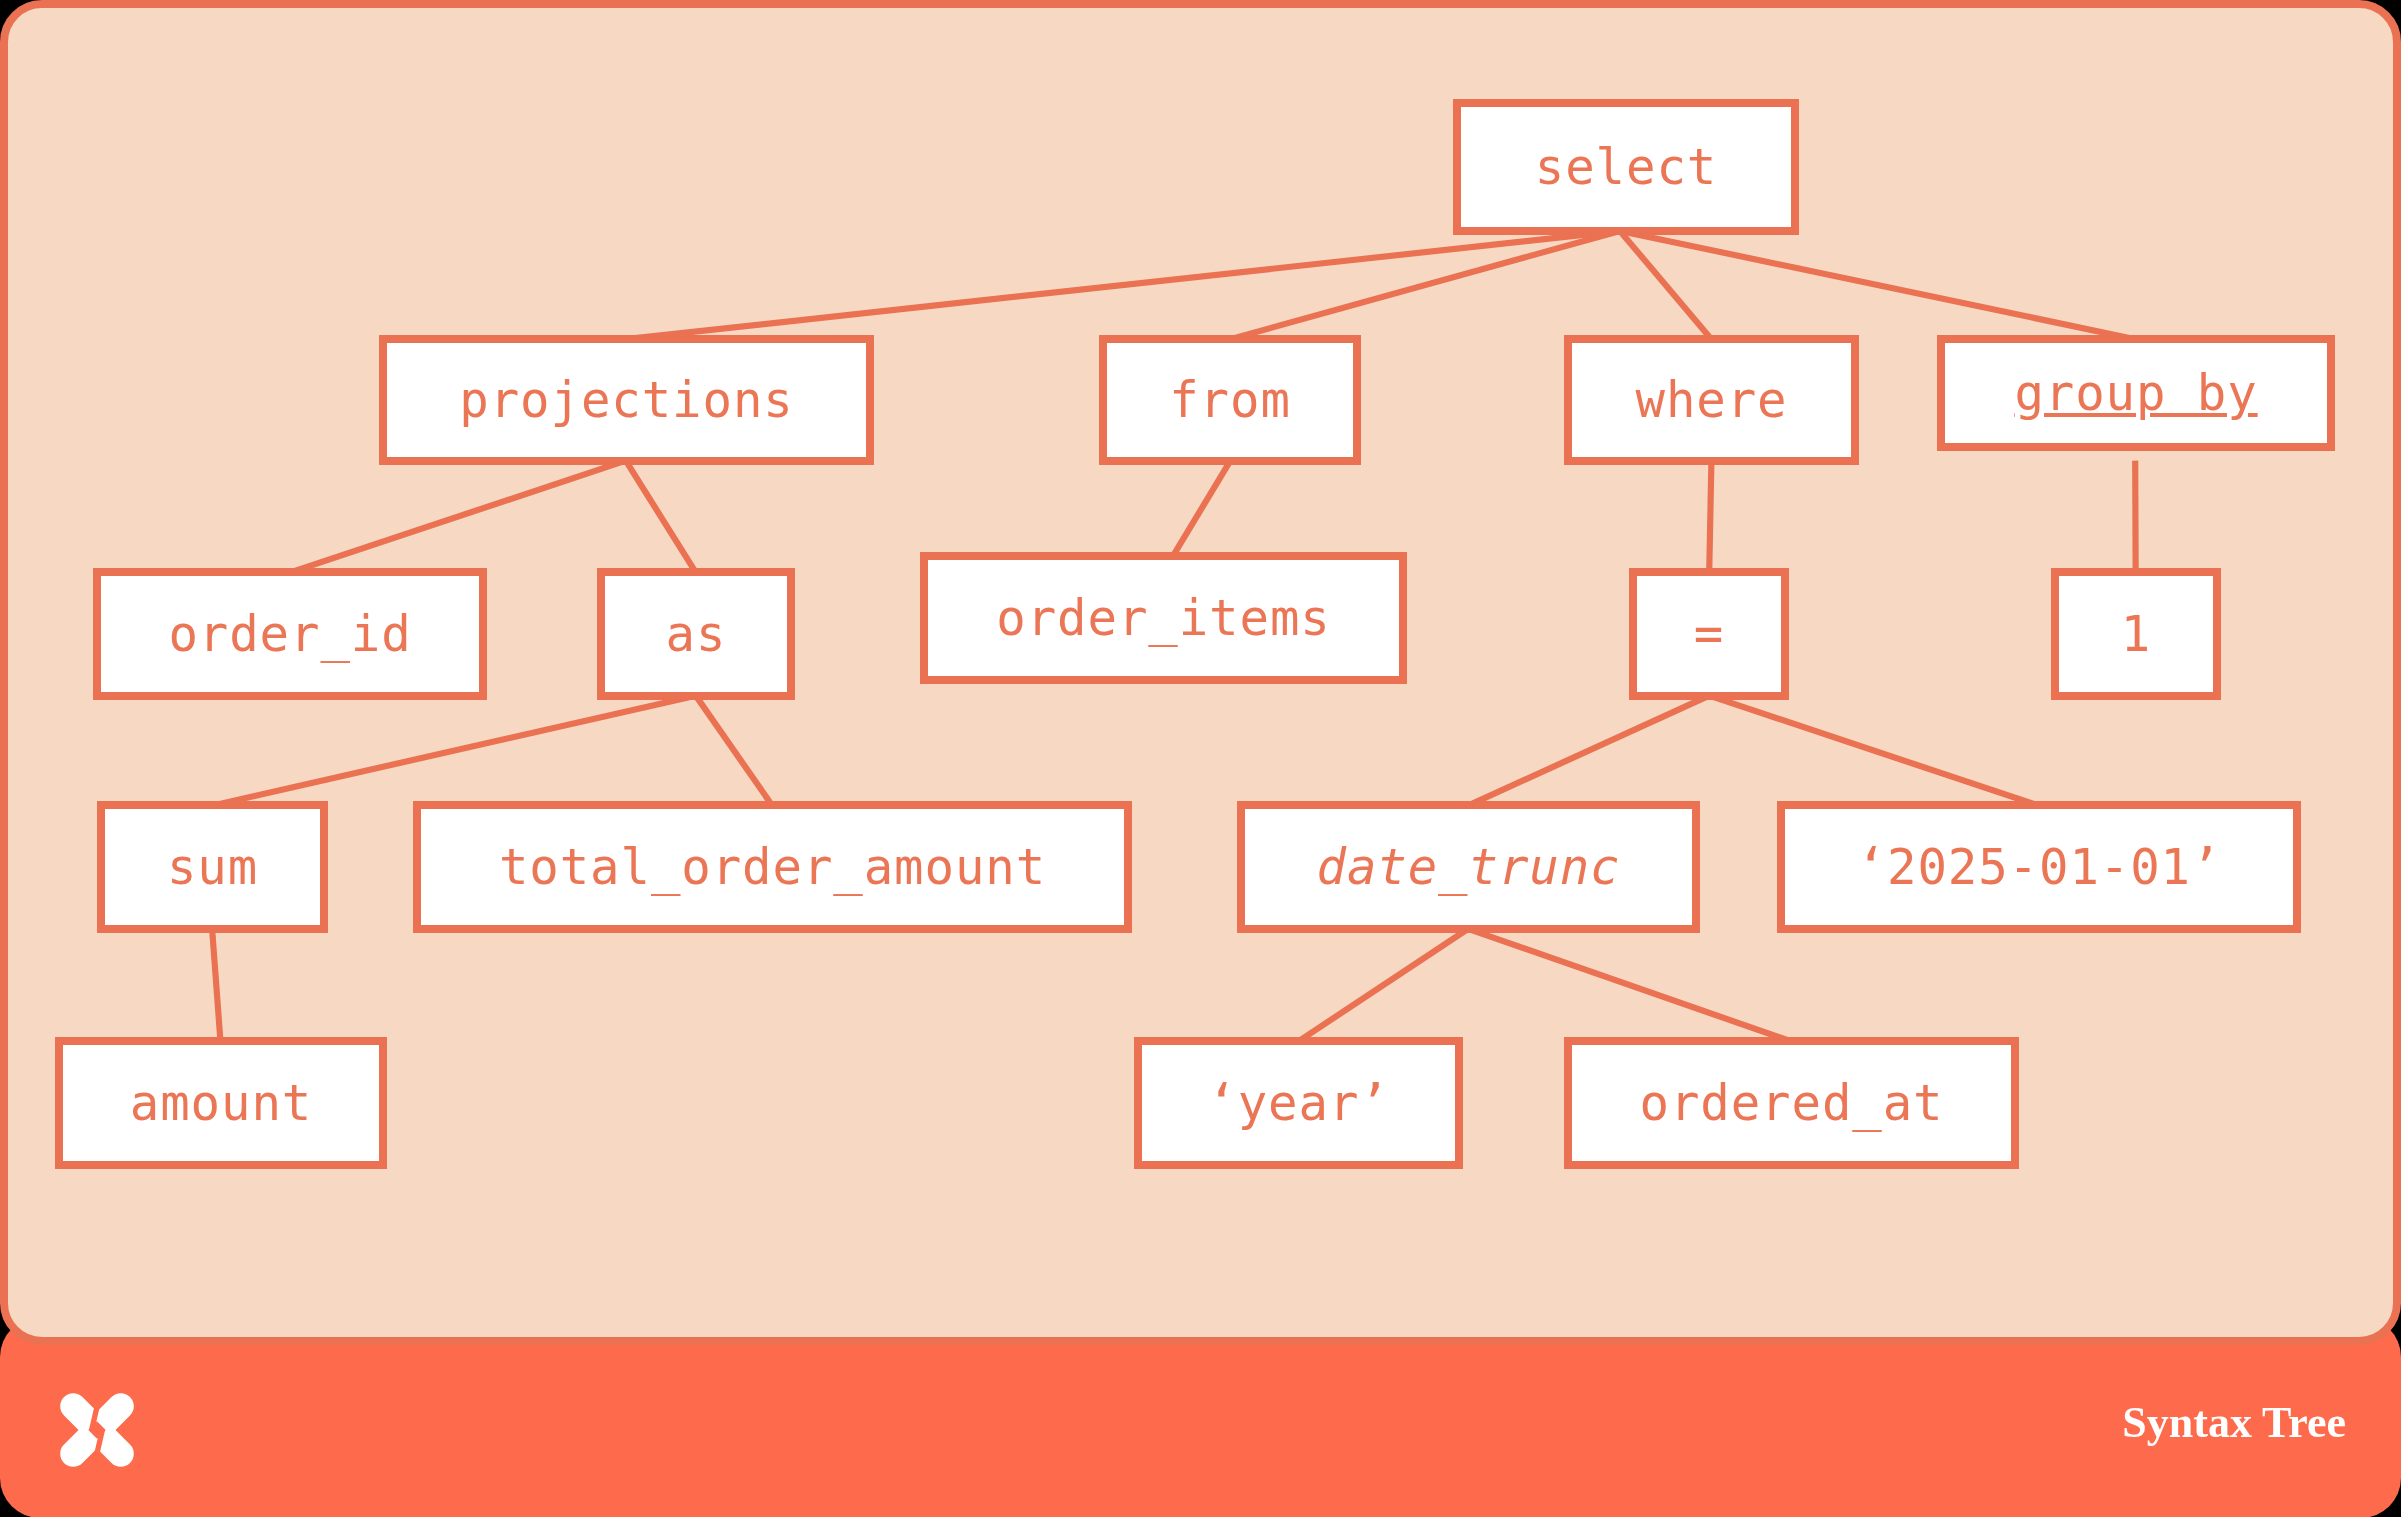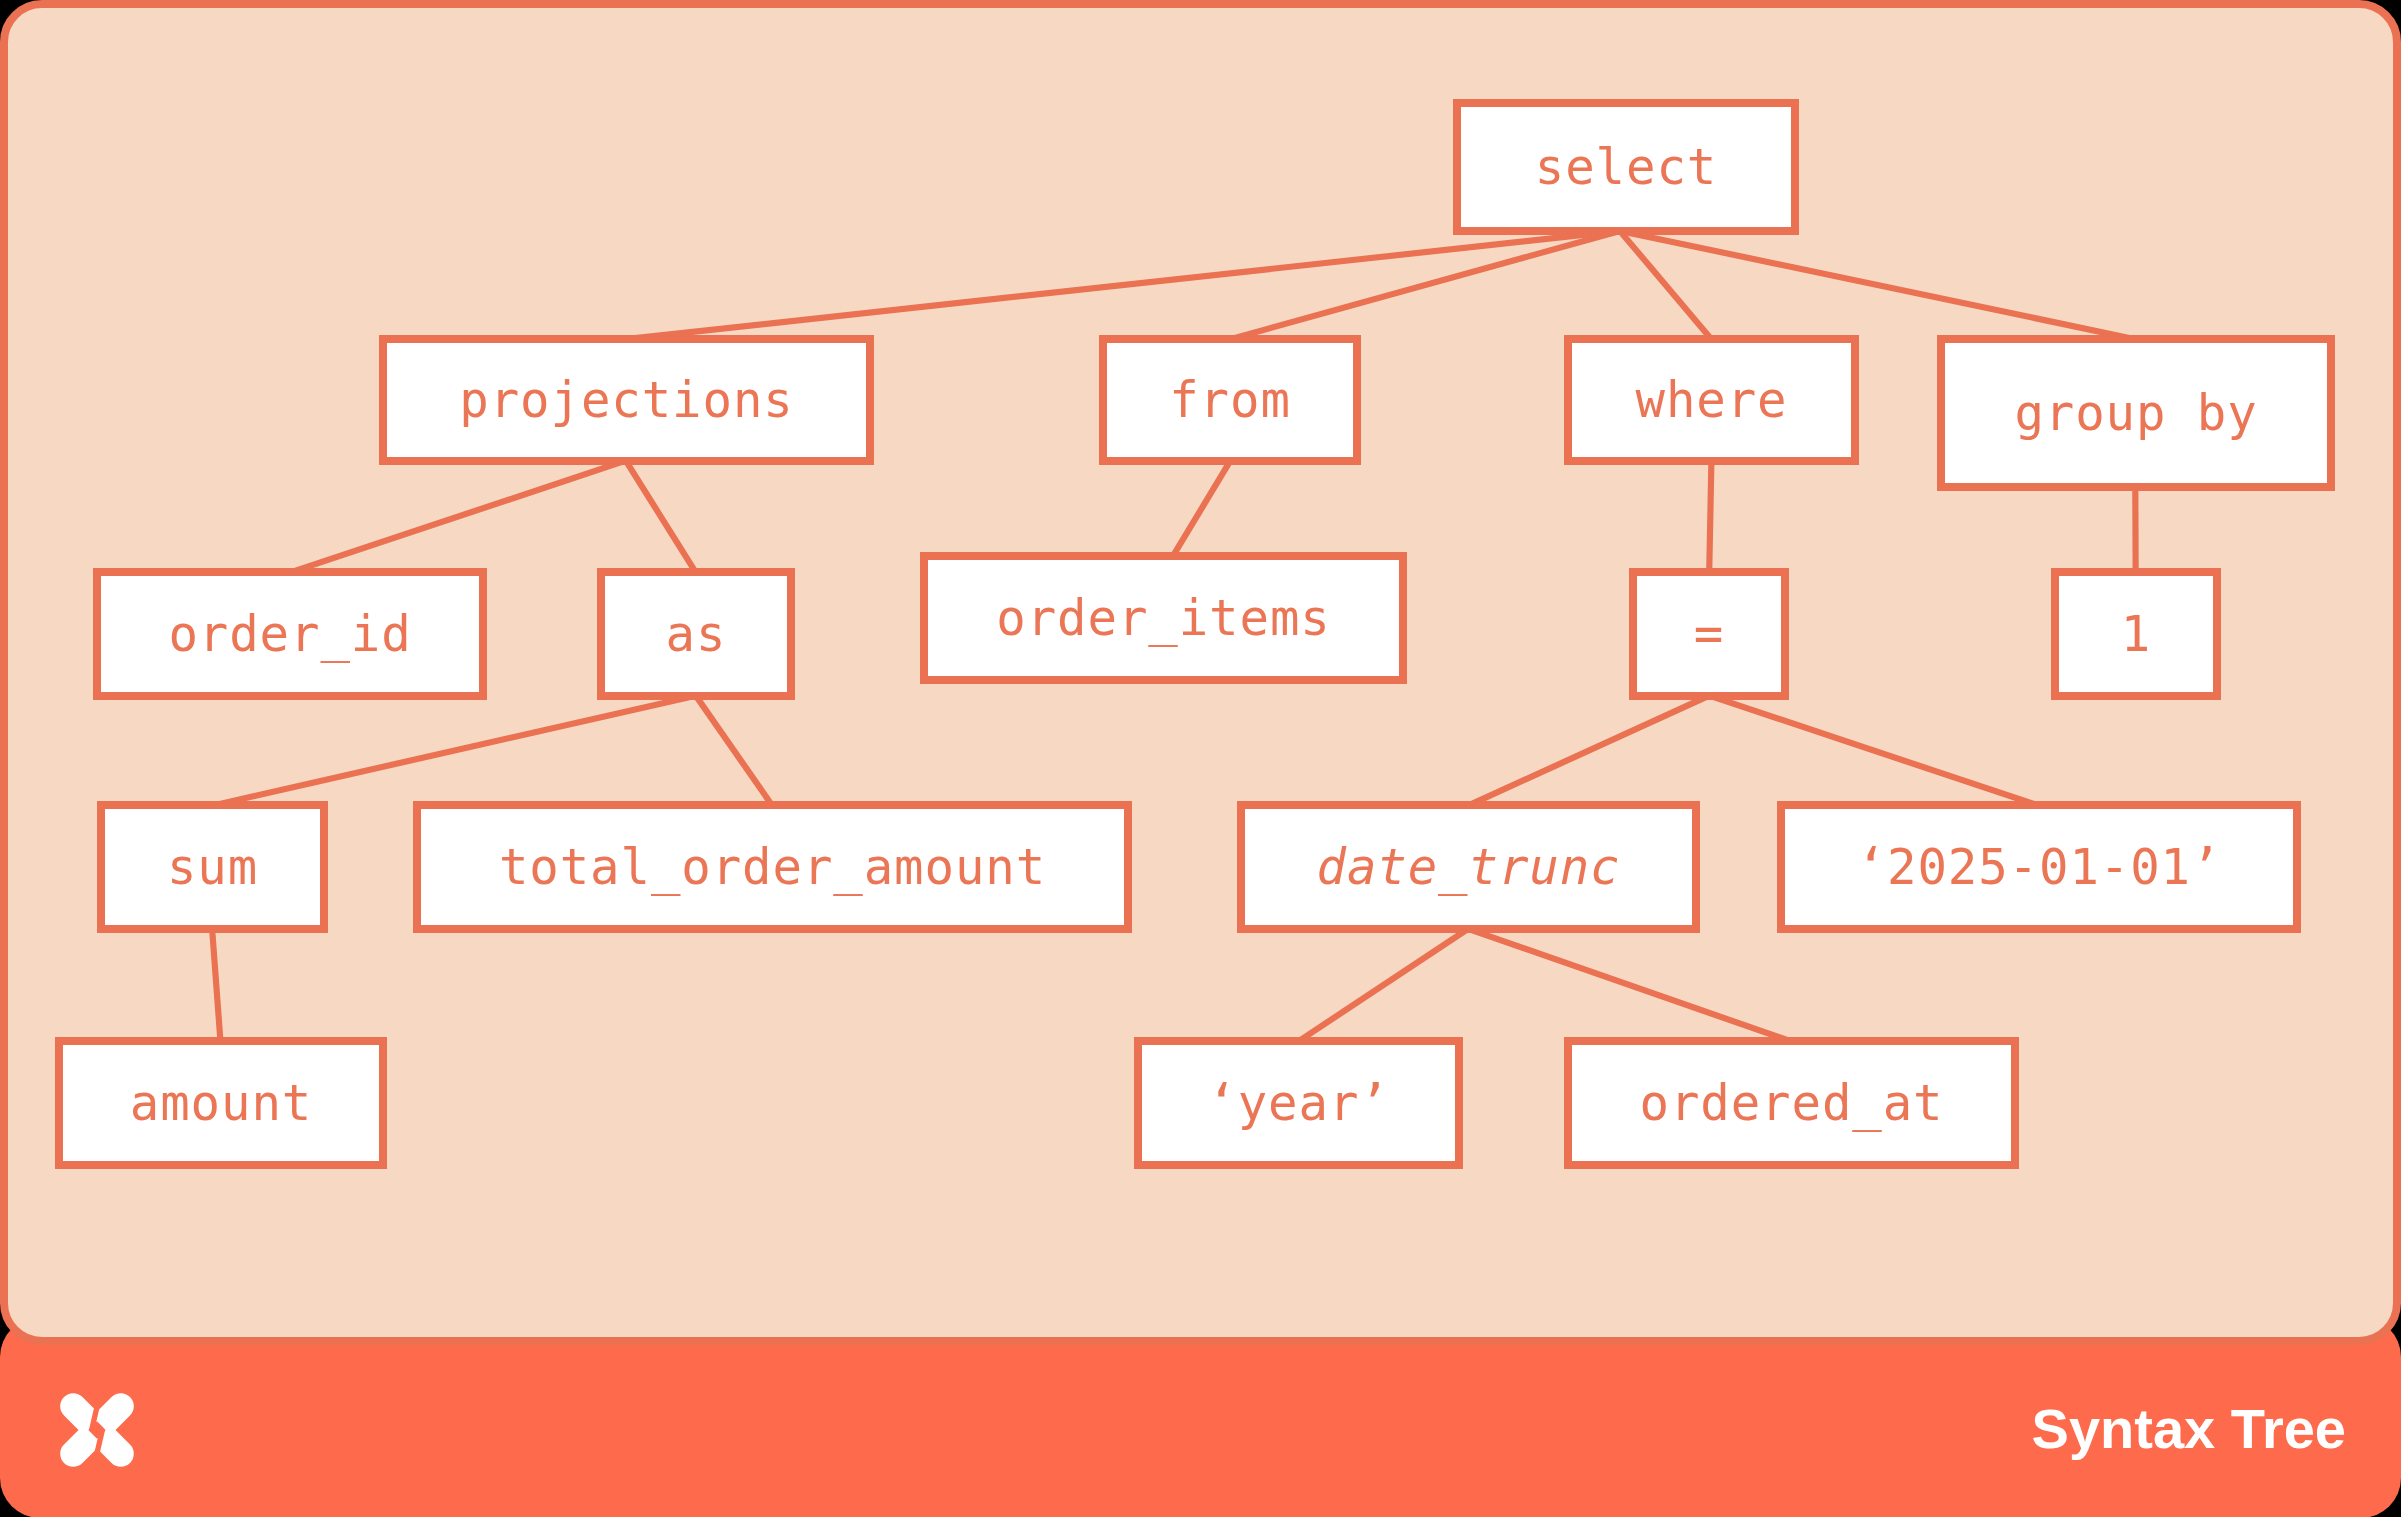--- a/index.html
+++ b/index.html
@@ -58,23 +58,23 @@
     font-family: "DejaVu Sans Mono", monospace;
     font-size: 49px;
     white-space: nowrap;
     letter-spacing: 0.9px;
   }
   .brand {
     position: absolute;
     right: 55px;
     top: 1401px;
     color: var(--footer-text, #FFFFFF);
-    font-family: Liberation Sans, sans-serif;
+    font-family: Liberation Serif, serif;
     font-weight: bold;
-    font-size: 56px;
+    font-size: 44px;
     line-height: 1;
     letter-spacing: 0px;
   }
   .logo {
     position: absolute;
     left: 51px;
     top: 1384px;
     width: 92px;
     height: 92px;
   }
@@ -105,21 +105,21 @@
       <line x1="241" y1="1055" x2="250.5" y2="1183" stroke="#EA7152" stroke-width="7"></line>
       <line x1="1668" y1="1055" x2="1475" y2="1183" stroke="#EA7152" stroke-width="7"></line>
       <line x1="1668" y1="1055" x2="2035.5" y2="1183" stroke="#EA7152" stroke-width="7"></line>
     </svg>
 
   <div id="nodes">
       <div class="node" style="left: 1453px; top: 99px; width: 346px; height: 136px;">select</div>
       <div class="node" style="left: 379px; top: 335px; width: 495px; height: 130px;">projections</div>
       <div class="node" style="left: 1099px; top: 335px; width: 262px; height: 130px;">from</div>
       <div class="node" style="left: 1564px; top: 335px; width: 295px; height: 130px;">where</div>
-      <div class="node" style="left: 1937px; top: 335px; width: 398px; height: 156px;">group by</div>
+      <div class="node" style="left: 1937px; top: 335px; width: 398px; height: 116px; text-decoration: underline;">group by</div>
       <div class="node" style="left: 93px; top: 568px; width: 394px; height: 132px;">order_id</div>
       <div class="node" style="left: 597px; top: 568px; width: 198px; height: 132px;">as</div>
       <div class="node" style="left: 920px; top: 552px; width: 487px; height: 132px; text-align: right;">order_items</div>
       <div class="node" style="left: 1629px; top: 568px; width: 160px; height: 132px;">=</div>
       <div class="node" style="left: 2051px; top: 568px; width: 170px; height: 132px;">1</div>
       <div class="node" style="left: 97px; top: 801px; width: 231px; height: 132px;">sum</div>
       <div class="node" style="left: 413px; top: 801px; width: 719px; height: 132px;">total_order_amount</div>
       <div class="node" style="left: 1237px; top: 801px; width: 463px; height: 132px; font-style: italic;">date_trunc</div>
       <div class="node" style="left: 1777px; top: 801px; width: 524px; height: 132px;">‘2025-01-01’</div>
       <div class="node" style="left: 55px; top: 1037px; width: 332px; height: 132px;">amount</div>

